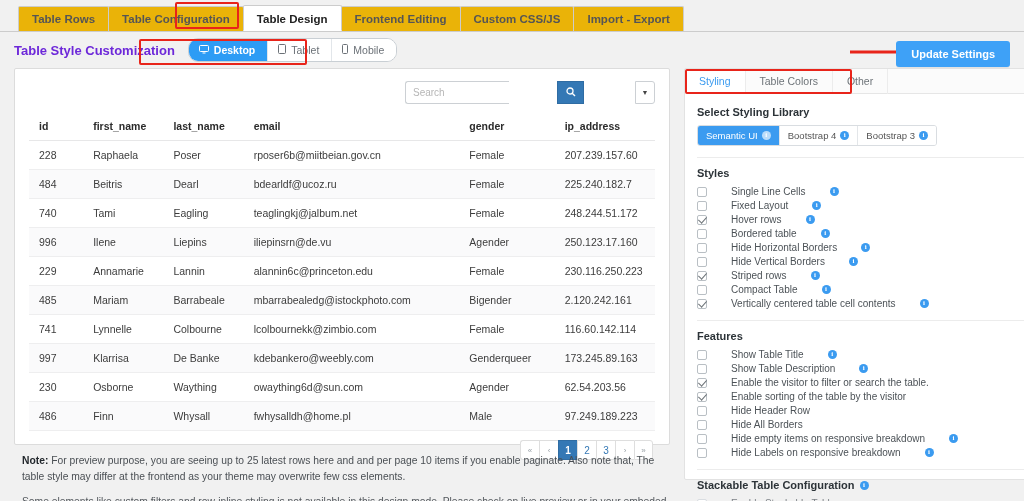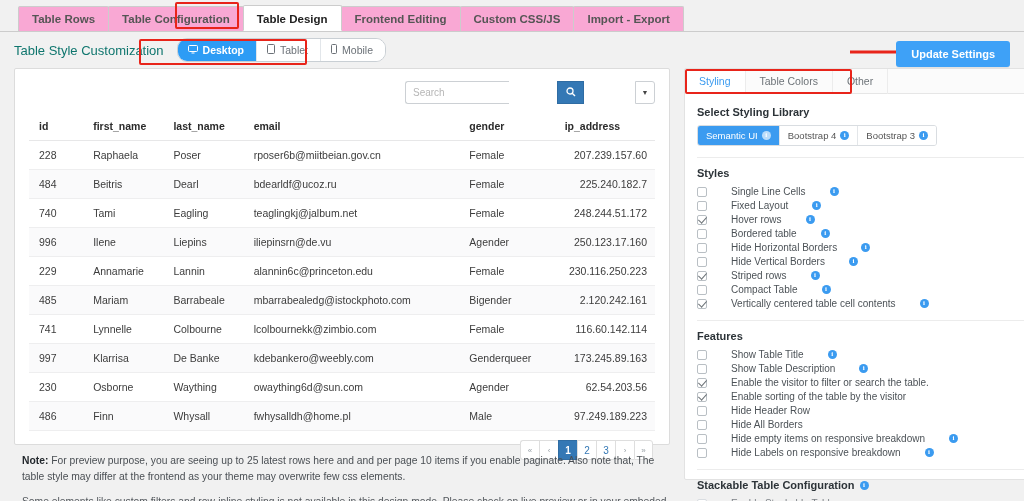--- a/index.html
+++ b/index.html
@@ -17,21 +17,21 @@
     position: absolute; left: 0; top: 0; width: 1024px; height: 32px;
     background: #f1f1f1;
     border-bottom: 1px solid #ccc;
     display: flex; align-items: flex-end;
     padding-left: 18px;
   }
   .tab {
     height: 25px; line-height: 25px;
     padding: 0 13px;
     font-size: 11.5px; font-weight: bold; color: #555;
-    background: #f9a8d4;
+    background: #eab308;
     border: 1px solid #ccc; border-bottom: none;
     margin-right: -1px;
     border-radius: 2px 2px 0 0;
     white-space: nowrap;
     cursor: pointer;
     position: relative;
   }
   .tab.active {
     background: #fff; color: #222; height: 26px; line-height: 26px;
     border-bottom: 1px solid #fff;
@@ -41,21 +41,21 @@
     position: absolute; border: 2px solid #e8241a; border-radius: 2px;
     pointer-events: none; z-index: 40;
   }
 
   
   .pagehead {
     position: absolute; left: 0; top: 32px; width: 1024px; height: 36px;
     display: flex; align-items: center;
   }
   .pagetitle {
-    margin-left: 14px; font-size: 13px; font-weight: normal; color: #0f766e;
+    margin-left: 14px; font-size: 13px; font-weight: bold; color: #6d28d9;
   }
   .devgroup {
     display: flex; margin-left: 13px;
     border-radius: 10px; overflow: hidden;
     border: 1px solid #c9cfd4;
     background: #fff;
   }
   .devbtn {
     font-size: 10.5px; color: #6b7177; background: #fff;
     padding: 5px 12px 5px 10px;
@@ -133,21 +133,21 @@
     color: #3c3c3c;
     border-bottom: 1px solid #eeeeef;
     white-space: nowrap;
   }
   table.preview tbody tr:nth-child(even) { background: #fafafb; }
   .c-id { width: 54px; }
   .c-fn { width: 80px; }
   .c-ln { width: 80px; }
   .c-em { width: 215px; }
   .c-gn { width: 95px; }
-  .c-ip { width: 100px; text-align: right; }
+  .c-ip { width: 100px; }
 
   .pagerrow { display: flex; justify-content: flex-end; padding: 9px 16px 0 0; }
   .pager { display: flex; }
   .pg {
     min-width: 19px; height: 20px; padding: 0 5px;
     border: 1px solid #dedede; border-right: none;
     background: #fff; color: #3478b5;
     font-size: 10px; display: flex; align-items: center; justify-content: center;
     cursor: pointer;
   }

